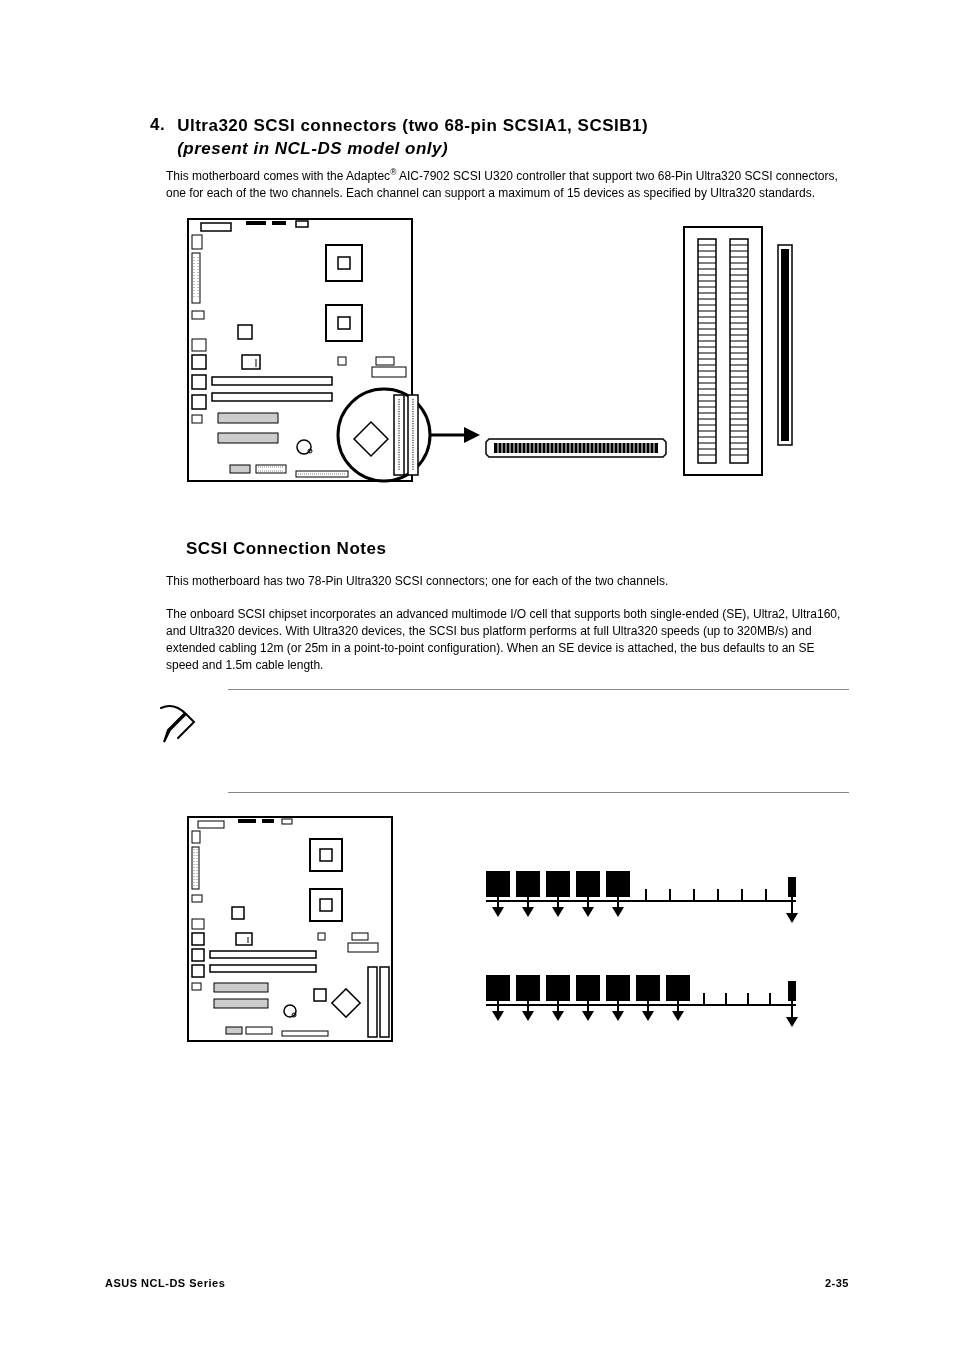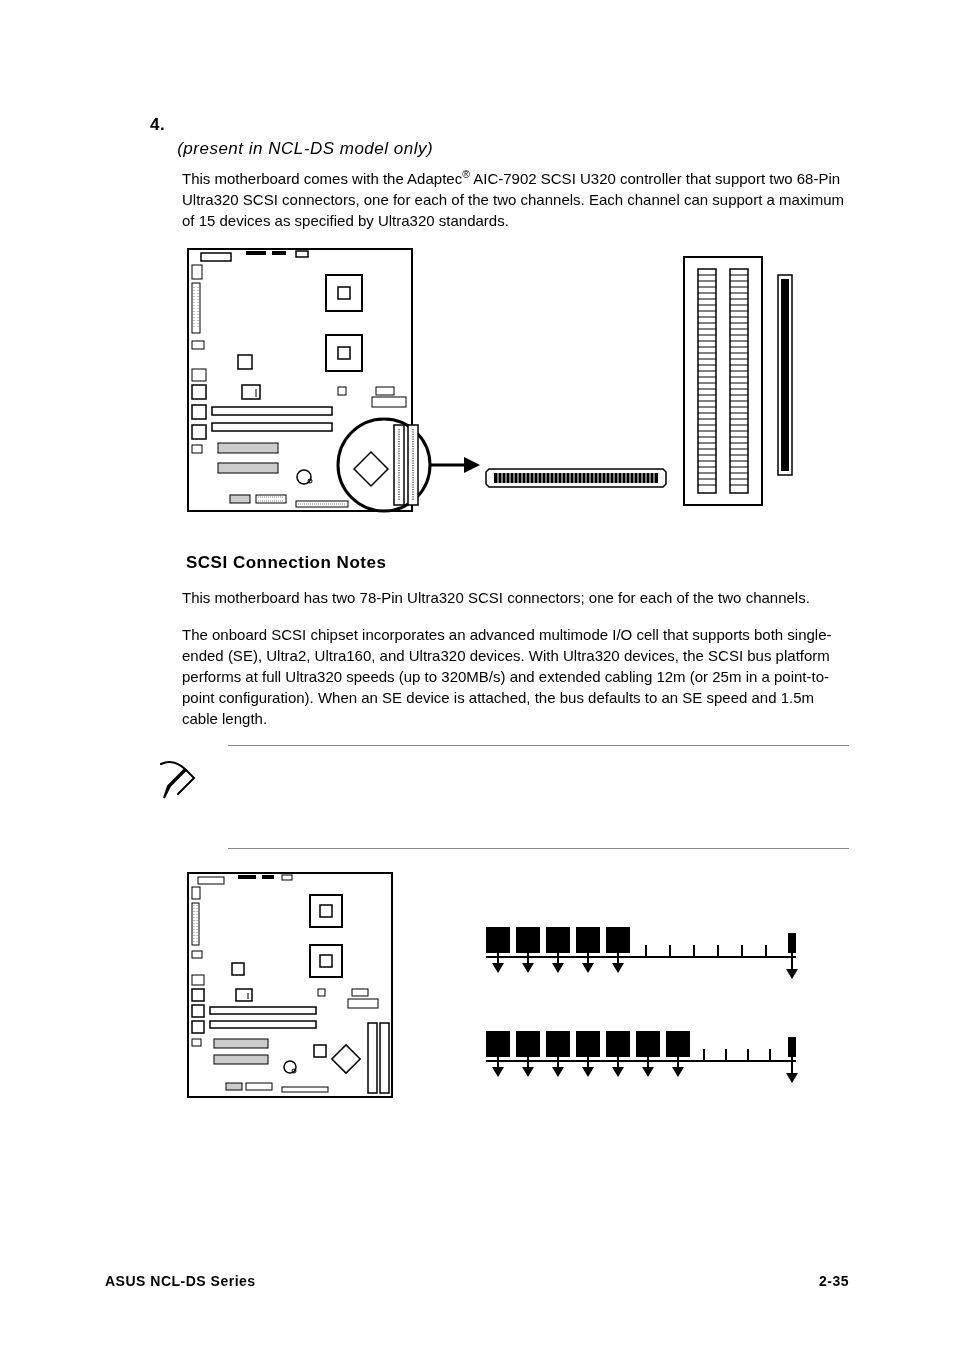--- a/index.html
+++ b/index.html
@@ -23,35 +23,35 @@
       letter-spacing: 0.5px;
     }
     .section-title {
       font-weight: bold;
       font-size: 17px;
       letter-spacing: 0.5px;
       line-height: 1.35;
     }
     .section-subtitle {
       font-style: italic;
-      font-weight: normal;
+      font-weight: bold;
       display: block;
     }
     .body-text {
-      font-size: 15px;
+      font-size: 12px;
       line-height: 1.4;
-      margin-left: 32px;
+      margin-left: 16px;
       margin-bottom: 16px;
     }
     .sub-heading {
       font-weight: bold;
       font-size: 17px;
       letter-spacing: 0.5px;
       margin-left: 36px;
-      margin-top: 28px;
+      margin-top: 44px;
       margin-bottom: 14px;
     }
     .superscript { font-size: 0.7em; vertical-align: super; }
     .diagram-1 {
       margin-left: 36px;
       margin-bottom: 26px;
     }
     .diagram-2 { margin-left: 36px; margin-bottom: 20px; }
     .note-box {
       border-top: 1px solid #888;
@@ -67,33 +67,33 @@
       left: -72px;
       top: 10px;
     }
     .footer {
       position: absolute;
       bottom: 62px;
       left: 105px;
       right: 105px;
       display: flex;
       justify-content: space-between;
-      font-size: 14px;
+      font-size: 11px;
       font-weight: bold;
       letter-spacing: 0.5px;
       margin-top: 8px;
     }
   </style>
 </head>
 <body>
 
 <div class="section-heading">
   <div class="section-number">4.</div>
   <div class="section-title">
-    <br>
+    <span>Ultra320 SCSI connectors (two 68-pin SCSIA1, SCSIB1)</span><br>
     <span class="section-subtitle">(present in NCL-DS model only)</span>
   </div>
 </div>
 
 <p class="body-text">
   <span>This motherboard comes with the Adaptec</span><span class="superscript">®</span><span> AIC-7902 SCSI U320 controller that support two 68-Pin Ultra320 SCSI connectors, one for each of the two channels. Each channel can support a maximum of 15 devices as specified by Ultra320 standards.</span>
 </p>
 
 <div class="diagram-1">
 <svg width="610" height="274" viewBox="0 0 610 274">

